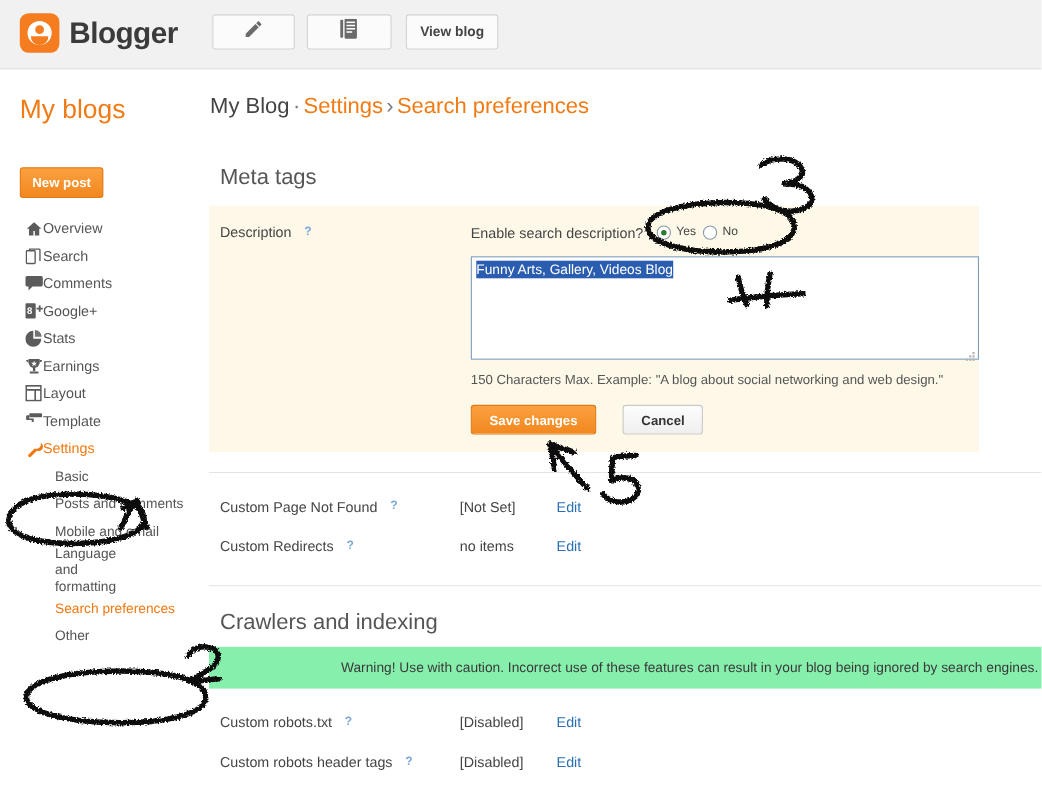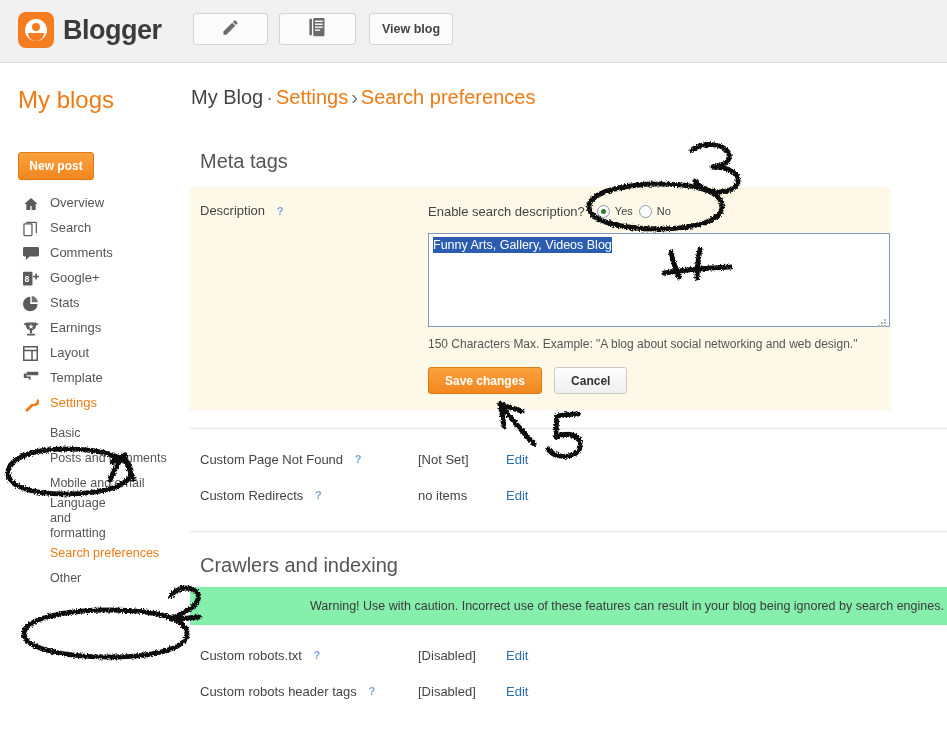--- a/index.html
+++ b/index.html
@@ -84,22 +84,22 @@
     background: #f79433;
     background-image: linear-gradient(#fba13f, #f2871f);
     border: 1px solid #e07a14;
     border-radius: 3px;
     color: #fff; font-size: 12px; font-weight: bold;
     display: flex; align-items: center; justify-content: center;
     cursor: pointer;
   }
   .navlist { position: absolute; left: 0; top: 55px; width: 190px; }
   .navitem {
-    display: flex; 
-    height: 25px; padding-left: 22px; gap: 11px;
+    display: flex; align-items: center;
+    height: 25px; padding-left: 22px; 
     font-size: 13px; color: #555;
     cursor: pointer;
   }
   .navitem .ico {
     width: 17px; height: 17px;
     display: flex; align-items: center; justify-content: center;
     color: #5b5b5b; flex: 0 0 17px;
   }
   .navitem .ico svg { display: block; }
   .navitem.active > .lbl { color: #f07a13; }
@@ -183,21 +183,21 @@
   .ta-grip {
     position: absolute; right: 3px; bottom: 3px;
     width: 10px; height: 10px; pointer-events: none;
   }
   .ta-grip i {
     position: absolute; width: 2px; height: 2px; background: #b5b5b5;
   }
   .hint {
     font-size: 12px; color: #555; margin-top: 6px;
   }
-  .btnrow { display: flex; align-items: center; gap: 12px; margin-top: 16px; }
+  .btnrow { display: flex; align-items: center; gap: 24px; margin-top: 16px; }
   .btn-save {
     height: 27px; padding: 0 16px;
     background-image: linear-gradient(#fba13f, #f2871f);
     border: 1px solid #e07a14; border-radius: 3px;
     color: #fff; font-size: 12px; font-weight: bold;
     display: flex; align-items: center; justify-content: center;
     cursor: pointer;
   }
   .btn-cancel {
     height: 27px; padding: 0 16px;

